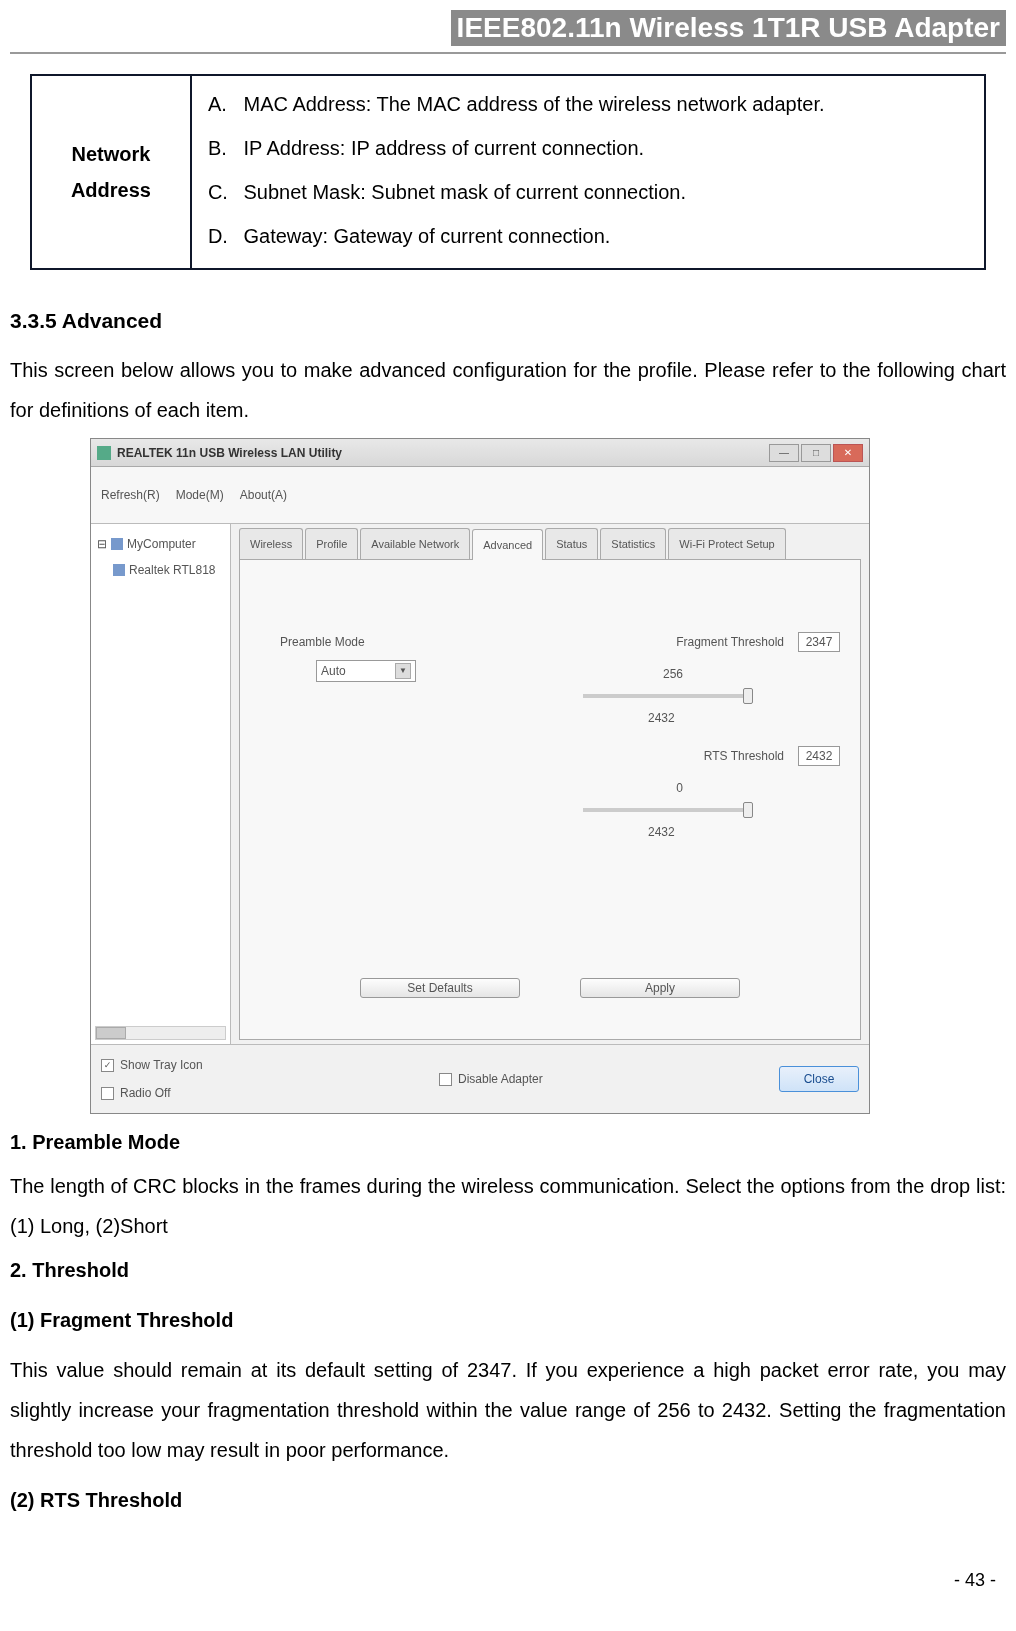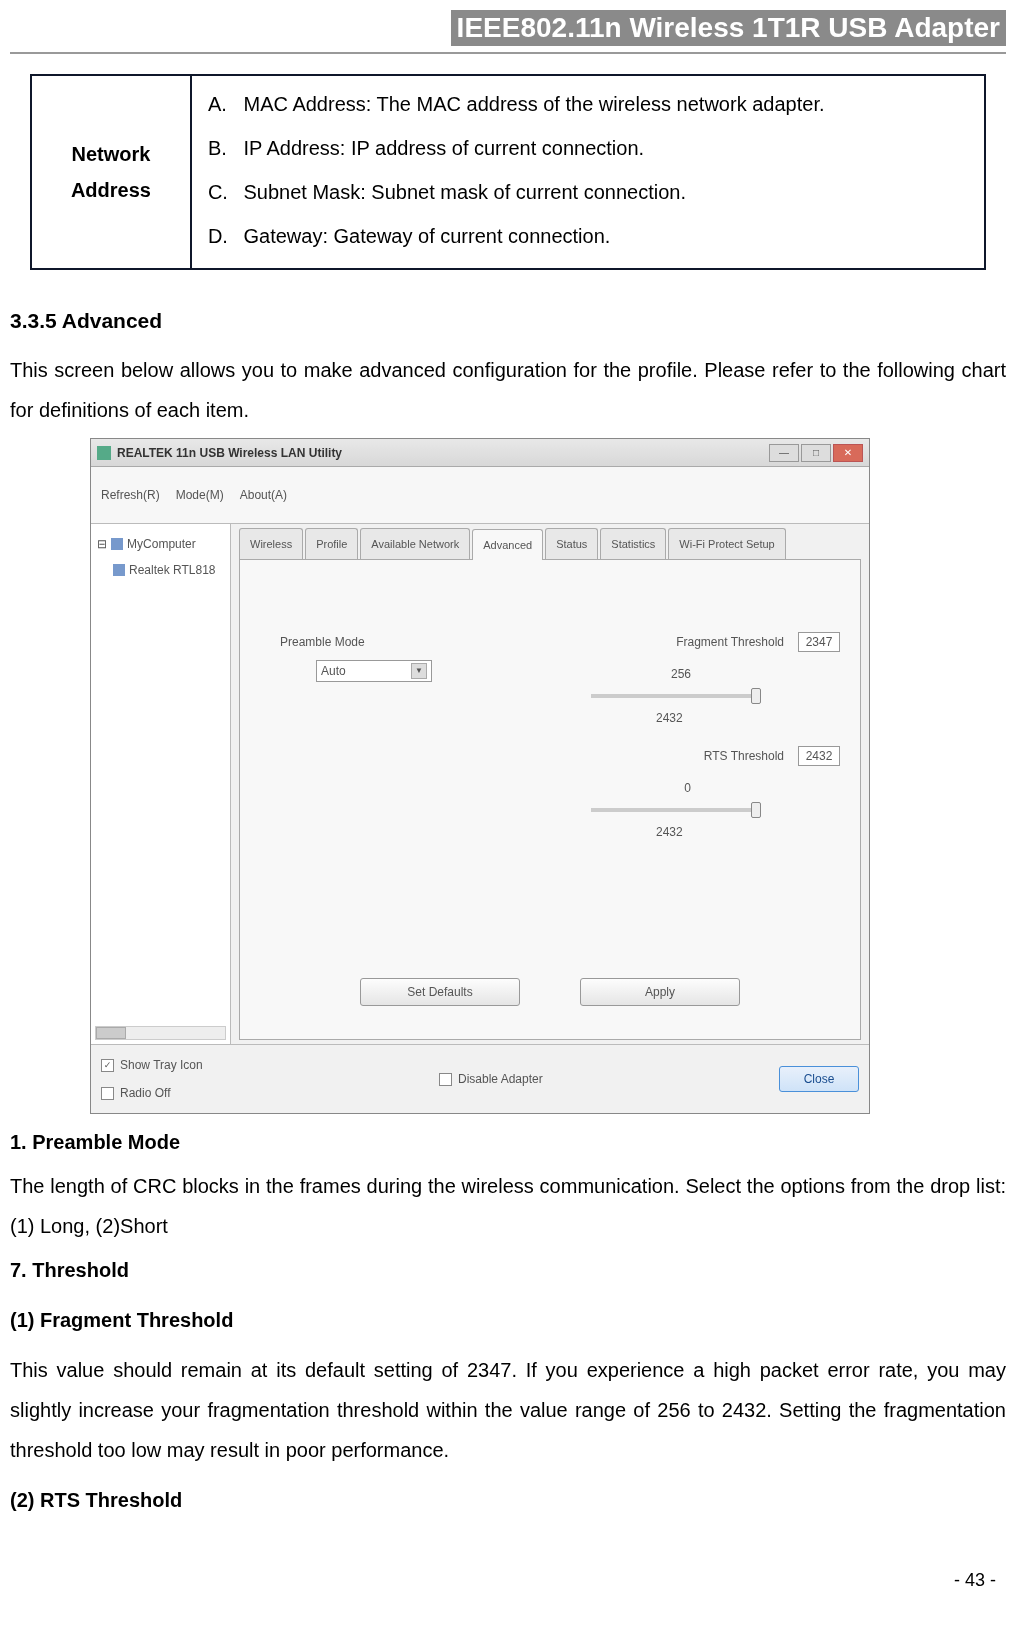--- a/index.html
+++ b/index.html
@@ -94,33 +94,33 @@
     .tree-sub { margin-left: 16px; }
     .tree-scroll { position:absolute; bottom:4px; left:4px; right:4px; height:14px; background:#eee; border:1px solid #ccc;}
     .tree-scroll-thumb { width:30px; height:100%; background:#ccc; border:1px solid #aaa;}
     .tab-area { flex:1; padding: 4px 8px; display:flex; flex-direction:column;}
     .tabs { display:flex; border-bottom:1px solid #aaa;}
     .tab { padding:4px 10px; border:1px solid #aaa; border-bottom:none; background:#e8e8e8; margin-right:2px; border-radius:3px 3px 0 0; font-size:11px;}
     .tab.active { background:#f8f8f8; position:relative; top:1px;}
     .tab-body { flex:1; border:1px solid #aaa; border-top:none; background:#f8f8f8; padding: 30px 20px; position:relative;}
     .controls-row { display:flex; gap:80px; margin-top:40px;}
     .preamble-block { display:flex; flex-direction:column; gap:6px; margin-left:20px;}
-    .dropdown { display:flex; width:116px; height:22px; border:1px solid #999; background:#fff; align-items:center; padding:0 4px; justify-content:space-between; margin-left:36px;}
+    .dropdown { display:flex; width:100px; height:22px; border:1px solid #999; background:#fff; align-items:center; padding:0 4px; justify-content:space-between; margin-left:36px;}
     .dropdown-arrow { width:16px; height:16px; background:#ddd; border:1px solid #aaa; display:flex; align-items:center; justify-content:center; font-size:8px;}
     .thresh-block { flex:1;}
     .thresh-row { display:flex; align-items:center; gap:10px; margin-bottom:26px; justify-content:flex-end;}
     .thresh-label { margin-right:4px;}
     .thresh-val { width:42px; height:20px; border:1px solid #999; background:#fff; display:flex; align-items:center; justify-content:center;}
     .slider-row { display:flex; align-items:center; gap:8px; justify-content:flex-end; margin-bottom:14px; margin-top:-18px;flex-direction:column;}
     .slider-min { width:30px; text-align:right;}
     .slider-track { width:170px; height:4px; background:#ccc; position:relative;}
     .slider-thumb { position:absolute; right:0; top:-6px; width:10px; height:16px; background:#eee; border:1px solid #888; border-radius:2px;}
     .slider-max { width:40px;}
     .button-row { display:flex; justify-content:center; gap:60px; margin-top:120px;}
-    .ui-btn { width:160px; height:28px; border:1px solid #999; background:linear-gradient(#fdfdfd,#e5e5e5); border-radius:3px; display:flex; align-items:center; justify-content:center;}
+    .ui-btn { width:160px; height:20px; border:1px solid #999; background:linear-gradient(#fdfdfd,#e5e5e5); border-radius:3px; display:flex; align-items:center; justify-content:center;}
     .bottom-bar { border-top:1px solid #bbb; padding:8px 10px; display:flex; align-items:center; gap:30px;}
     .checkbox-group { display:flex; flex-direction:column; gap:4px;}
     .cb-row { display:flex; align-items:center; gap:6px;}
     .cb { width:13px; height:13px; border:1px solid #888; background:#fff; display:flex; align-items:center; justify-content:center; font-size:9px;}
     .spacer { flex:1; display:flex; justify-content:center;}
     .close-btn { width:80px; height:26px; border:1px solid #4a90d9; background:linear-gradient(#e8f0fb,#cfe3f8); border-radius:3px; display:flex; align-items:center; justify-content:center; color:#1a4d8f;}
 
     .page-footer { text-align: right; padding: 40px 20px 0 0; font-size: 18px; }
   </style>
 </head>
@@ -262,20 +262,20 @@
           <div class="cb"></div>
           <span>Disable Adapter</span>
         </div>
       </div>
       <div class="close-btn">Close</div>
     </div>
   </div>
 
   <div class="sub-heading">1. Preamble Mode</div>
   <div class="body-text">The length of CRC blocks in the frames during the wireless communication. Select the options from the drop list: (1) Long, (2)Short</div>
-  <div class="sub-heading">7. Threshold</div>
+  <div class="sub-heading">2. Threshold</div>
   <div class="sub-sub-heading">(1) Fragment Threshold</div>
   <div class="body-text">This value should remain at its default setting of 2347. If you experience a high packet error rate, you may slightly increase your fragmentation threshold within the value range of 256 to 2432. Setting the fragmentation threshold too low may result in poor performance.</div>
   <div class="sub-sub-heading">(2) RTS Threshold</div>
 
 </div>
 
 <div class="page-footer">- 43 -</div>
 
 </body></html>

